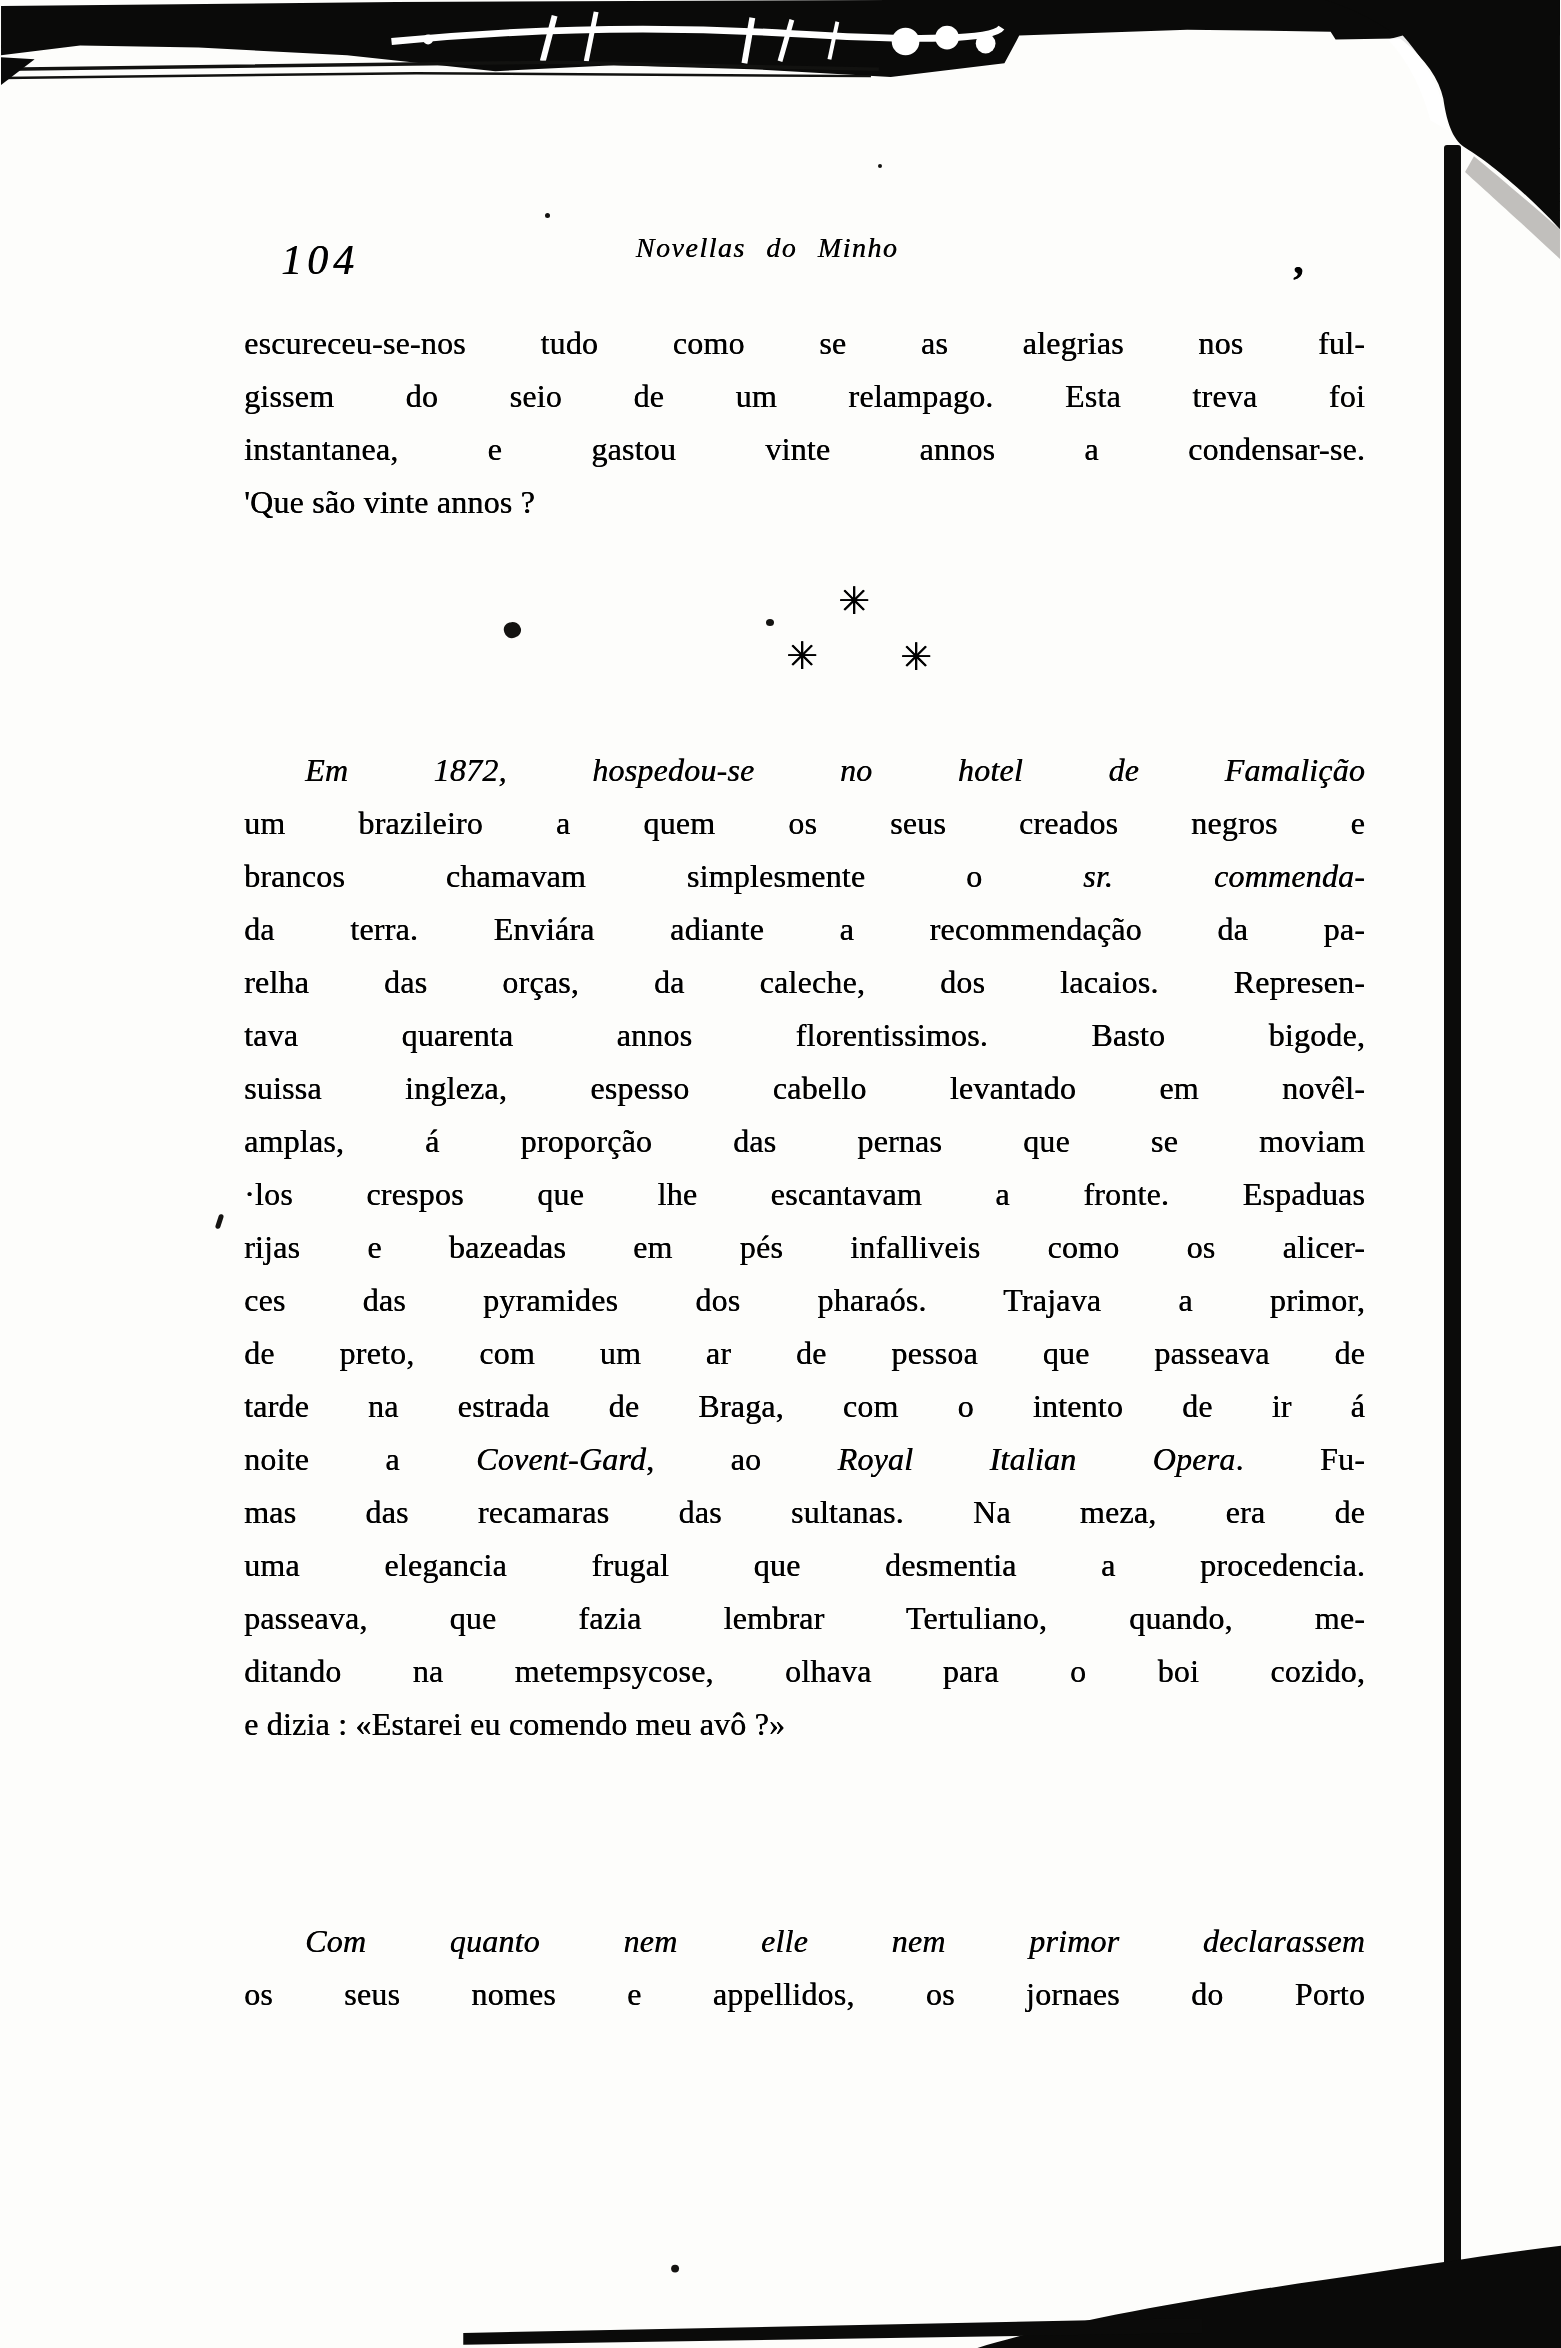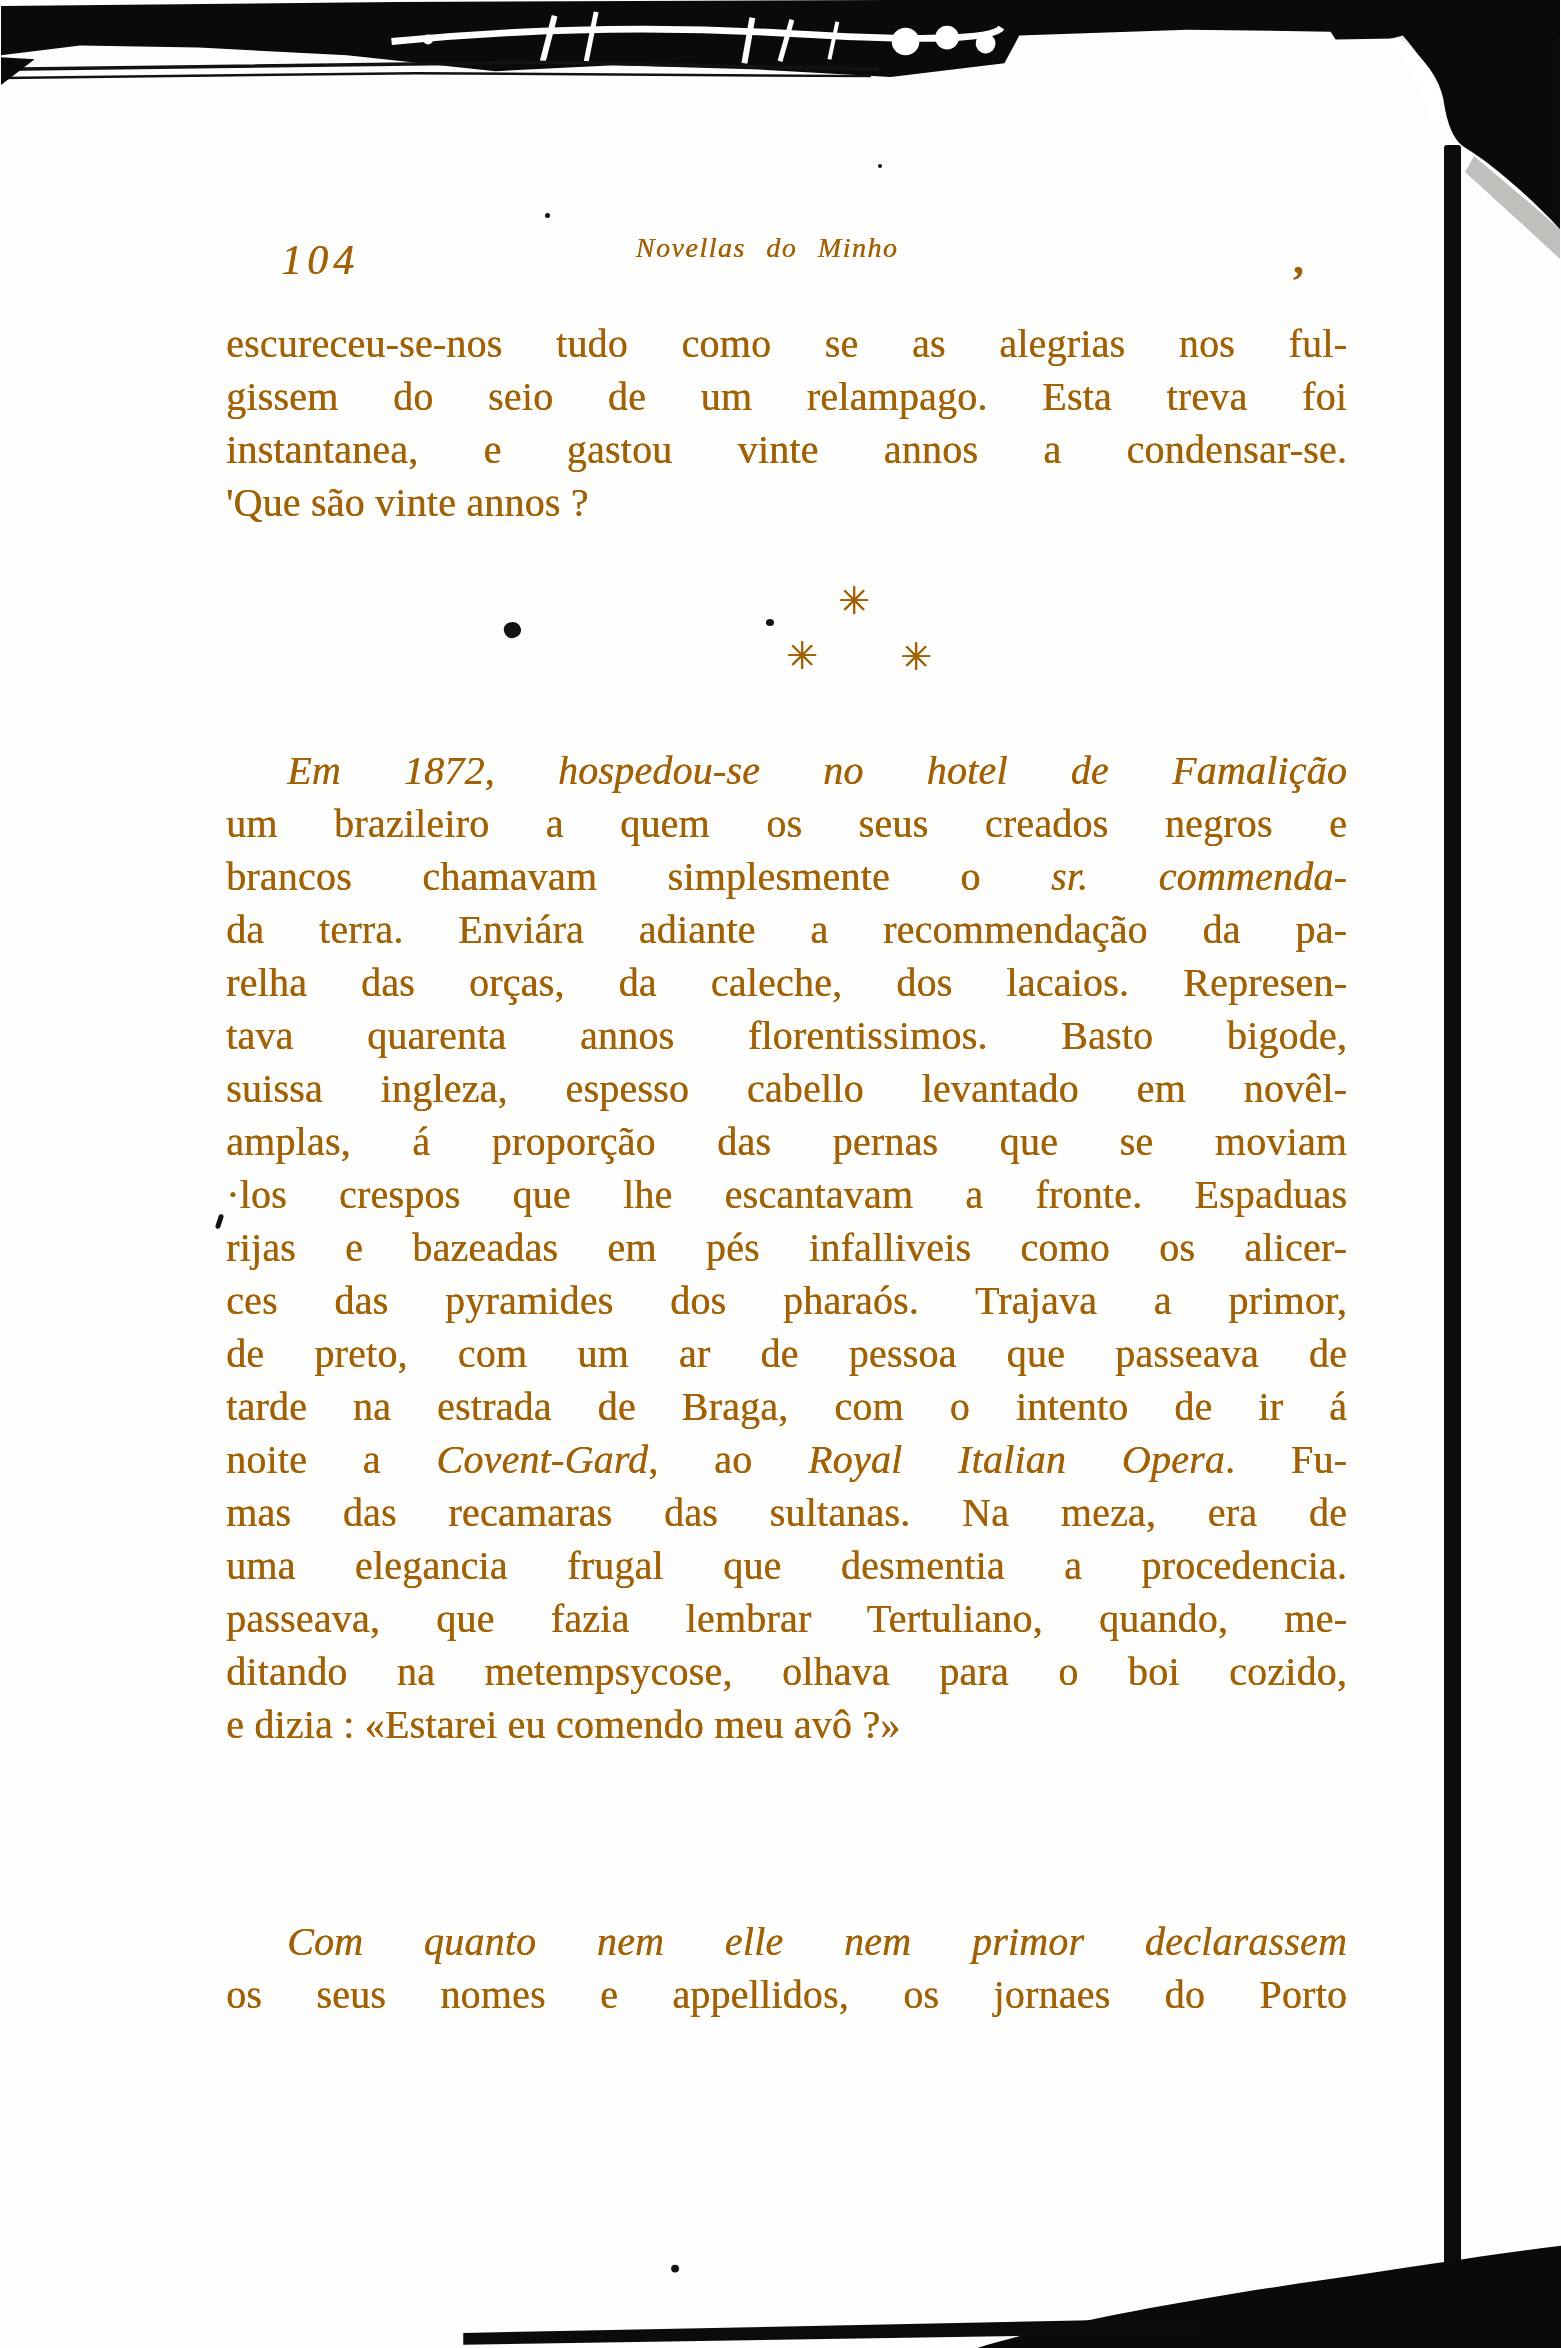--- a/index.html
+++ b/index.html
@@ -1,26 +1,26 @@
 <!DOCTYPE html>
 <html><head>
 <meta charset="utf-8">
 <style>
   html,body{margin:0;padding:0;background:#e9e7e2;}
   .page{position:relative;width:1561px;height:2348px;background:#fdfdfb;overflow:hidden;
-        font-family:"Liberation Serif",serif;color:#a16207;text-shadow:0.4px 0 0 currentColor;}
+        font-family:"Liberation Serif",serif;color:#000000;text-shadow:0.4px 0 0 currentColor;}
   svg{display:block;}
   .top-art{position:absolute;left:0;top:0;}
   .bottom-art{position:absolute;left:0;top:2208px;}
   .spine{position:absolute;left:1444px;top:145px;width:17px;height:2172px;background:#0b0b0a;border-radius:3px;}
   .pagenum{position:absolute;left:281px;top:236px;font-size:42px;font-style:italic;letter-spacing:5px;}
   .runtitle{position:absolute;left:473px;top:232px;width:588px;text-align:center;font-size:28px;
             font-style:italic;letter-spacing:1.5px;word-spacing:12px;}
   .ink-mark{position:absolute;left:1293px;top:238px;font-size:42px;font-weight:700;line-height:42px;}
-  .para{position:absolute;left:226px;width:1121px;font-size:40px;line-height:53px;letter-spacing:0.2px;}
+  .para{position:absolute;left:244px;width:1121px;font-size:32px;line-height:53px;letter-spacing:0.2px;}
   .p0{top:317px;}
   .p1{top:744px;}
   .p2{top:1915px;}
   .line{text-align:justify;text-align-last:justify;text-justify:inter-word;}
   .line.free{text-align-last:left;}
   .line.indent{padding-left:61px;font-style:italic;}
   .line em{font-style:italic;}
   .sep{position:absolute;left:0;top:0;width:100%;height:100%;pointer-events:none;}
   .star{position:absolute;font-family:"DejaVu Sans",sans-serif;font-size:38px;line-height:38px;
         transform:translate(-50%,-50%);}

